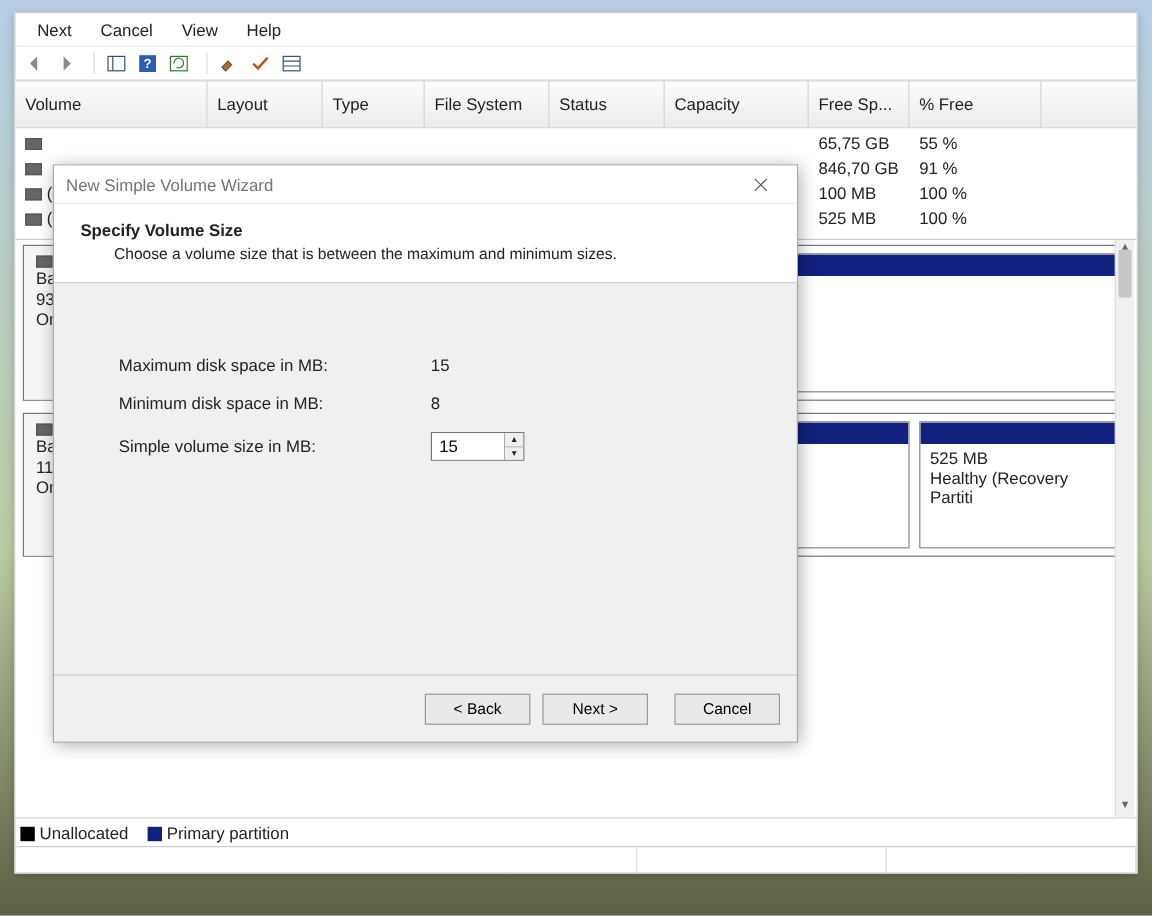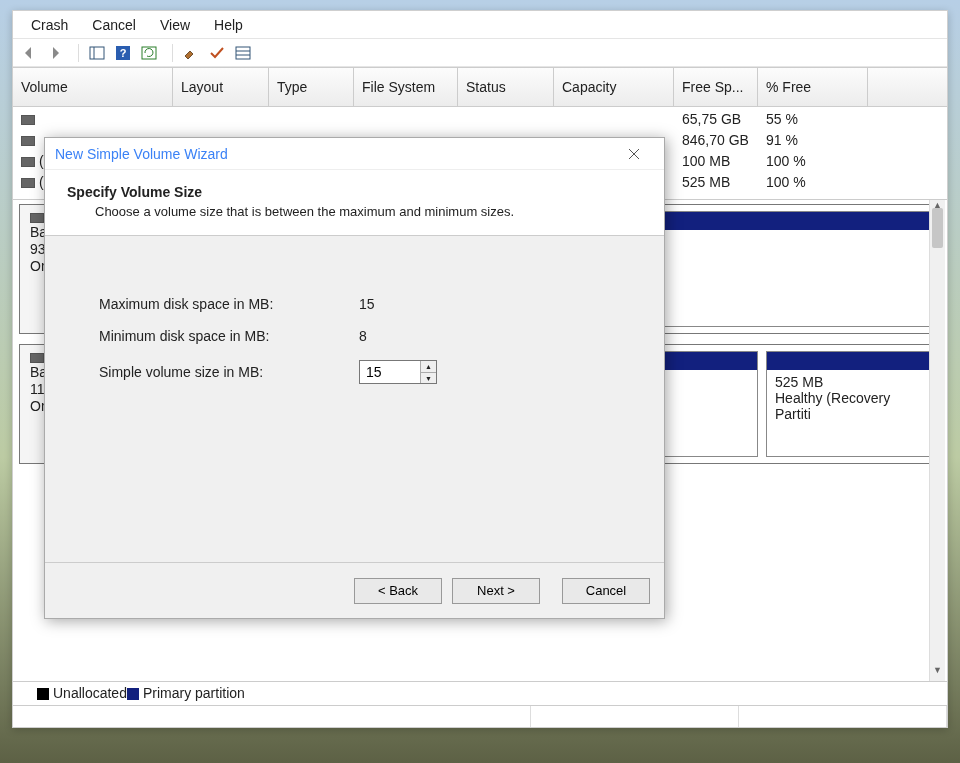--- a/index.html
+++ b/index.html
@@ -25,29 +25,29 @@
   .cell { padding:0 8px; overflow:hidden; white-space:nowrap; }
   .diskicon { width:14px; height:10px; border:1px solid #555; background:#666; display:inline-block; margin-right:4px; vertical-align:middle;}
   .graphical { flex:1; background:#fff; border-top:1px solid #ccc; padding:4px 6px 0 6px; display:flex; flex-direction:column; gap:10px; position:relative;}
   .diskblock { display:flex; border:1px solid #777; }
   .dbhead { width:132px; padding:8px 10px; background:#f5f5f5; border-right:1px solid #777; font-size:14px; display:flex; flex-direction:column; gap:1px;}
   .dbbody { flex:1; display:flex; }
   .part { border:1px solid #888; margin:6px 4px; padding:4px 8px; font-size:14px; overflow:hidden; position:relative;}
   .partstripe { height:18px; width:100%; position:absolute; left:0; top:0; }
   .part.primary .partstripe{ background:#12207e; }
   .part .pc { margin-top:18px; display:flex; flex-direction:column; }
-  .legend { height:24px; border-top:1px solid #ccc; padding:3px 24px; display:flex; font-size:14px;}
+  .legend { height:24px; border-top:1px solid #ccc; padding:3px 4px; display:flex; gap:16px; align-items:center; font-size:14px;}
   .sw { width:12px; height:12px; display:inline-block; margin-right:4px; vertical-align:middle;}
   .sw.unalloc{background:#000;}
   .sw.primary{background:#12207e;}
   .status { height:22px; border-top:1px solid #ccc; display:flex; }
   .status div{ border-right:1px solid #ddd; flex:1;}
   
   .wizard { position:absolute; left:44px; top:137px; width:621px; height:482px; background:#f0f0f0; border:1px solid #aaa; box-shadow:2px 2px 14px rgba(0,0,0,.35); display:flex; flex-direction:column;}
-  .wtitle { height:32px; display:flex; align-items:center; padding:0 10px; background:#fff; color:#3b82f6; font-size:14px; border-bottom:1px solid #eee;}
+  .wtitle { height:32px; display:flex; align-items:center; padding:0 10px; background:#fff; color:#737373; font-size:14px; border-bottom:1px solid #eee;}
   .wtitle .xbtn { margin-left:auto; width:40px; height:28px; display:flex; align-items:center; justify-content:center;}
   .whdr { background:#fff; padding:14px 22px 16px 22px; border-bottom:1px solid #ccc;}
   .whdr h3 { margin:0 0 4px 0; font-size:14px; font-weight:bold;}
   .whdr p { margin:0 0 0 28px; font-size:13px;}
   .wbody { flex:1; padding:60px 36px 0 54px; font-size:14px;}
   .wrow { display:flex; margin-bottom:16px; align-items:center;}
   .wrow .lbl { width:260px;}
   .spin { display:flex; border:1px solid #777; background:#fff;}
   .spin input { border:none; width:60px; padding:3px 6px; font-size:14px; outline:none;}
   .spinbtns { width:16px; display:flex; flex-direction:column; border-left:1px solid #aaa;}
@@ -59,21 +59,21 @@
   .scrollbar .thumb{ position:absolute; left:2px; right:2px; top:8px; height:40px; background:#c6c6c6; border-radius:2px;}
   .scrollbar .ar { position:absolute; left:0; right:0; height:16px; text-align:center; font-size:9px; color:#666;}
   .scrollbar .ar.up{top:0;} .scrollbar .ar.dn{bottom:0;}
 </style>
 </head>
 <body>
 
 <div class="window">
 
   <div class="menubar">
-    <div class="menuitem">Crash</div>
+    <div class="menuitem">Next</div>
     <div class="menuitem">Cancel</div>
     <div class="menuitem">View</div>
     <div class="menuitem">Help</div>
   </div>
 
   <div class="toolbar">
     <div class="tb">
         <svg viewBox="0 0 16 16">
           <path d="M10 2 L4 8 L10 14 Z" fill="#8a8a8a"></path>
         </svg>

